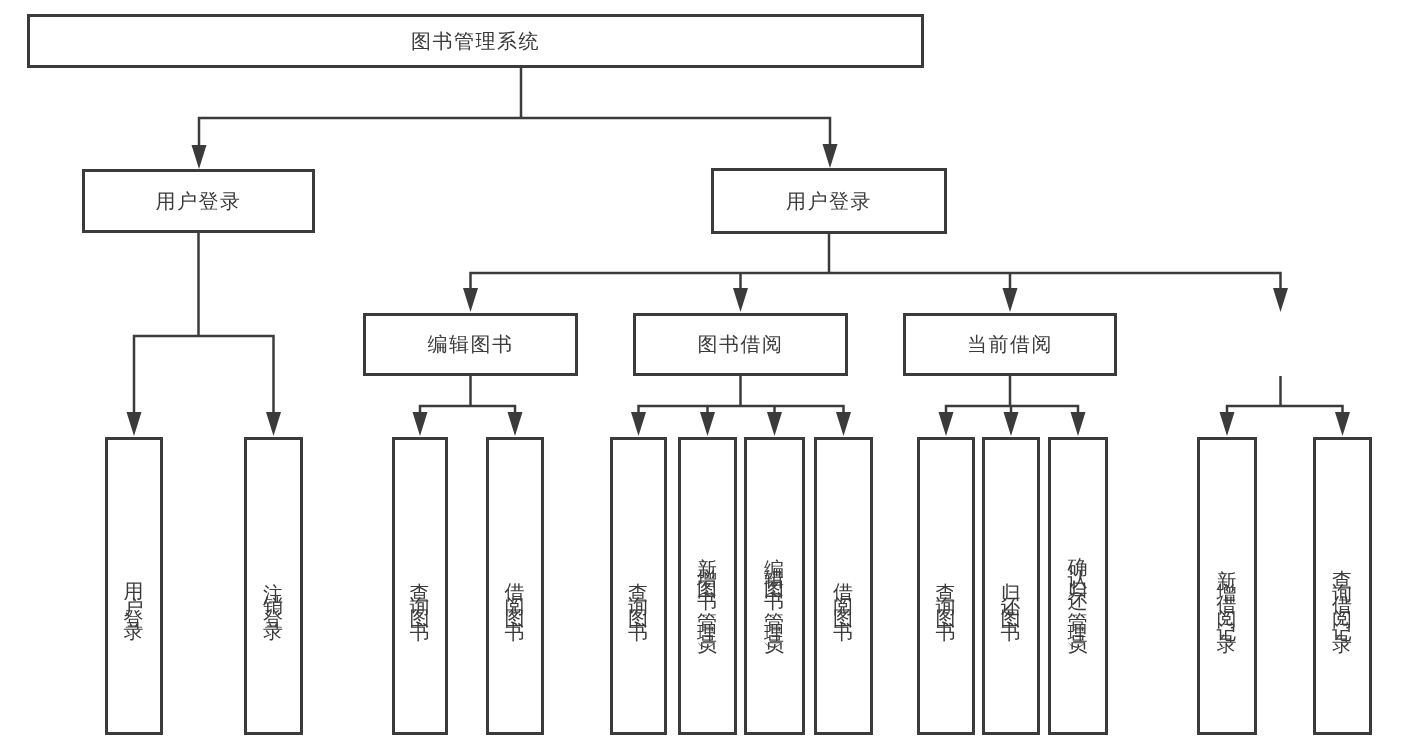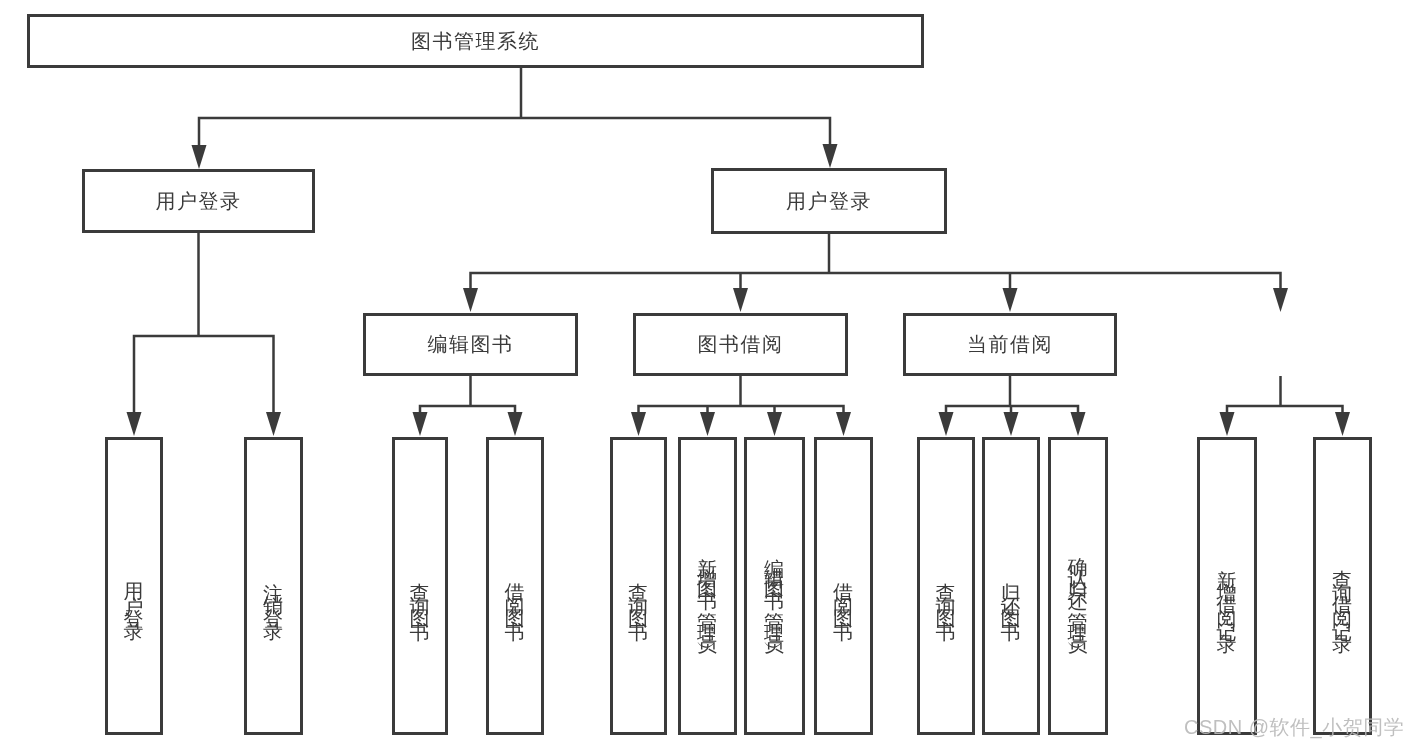--- a/index.html
+++ b/index.html
@@ -167,14 +167,13 @@
     <span class="long">确认归还（管理员）</span>
   </div>
 
   <div class="node v" style="left:1197px;top:437px;width:60px;height:298px">
     <span>新增借阅记录</span>
   </div>
   <div class="node v" style="left:1313px;top:437px;width:59px;height:298px">
     <span>查询借阅记录</span>
   </div>
 
-  <div class="watermark">CSDN @软件_小贺同学</div>
 </div>
 
 </body></html>

